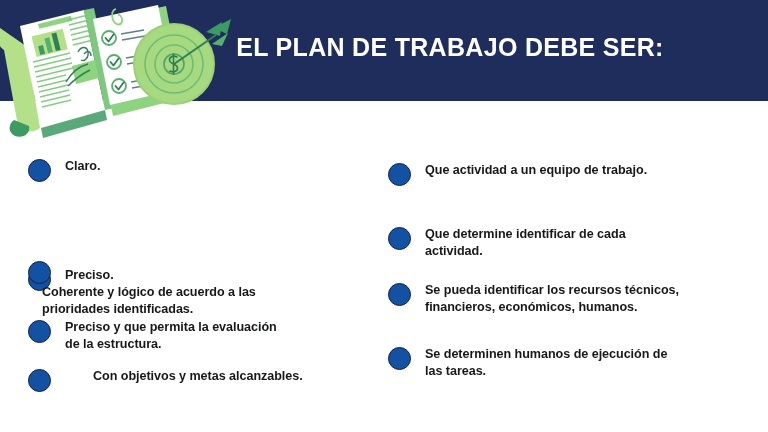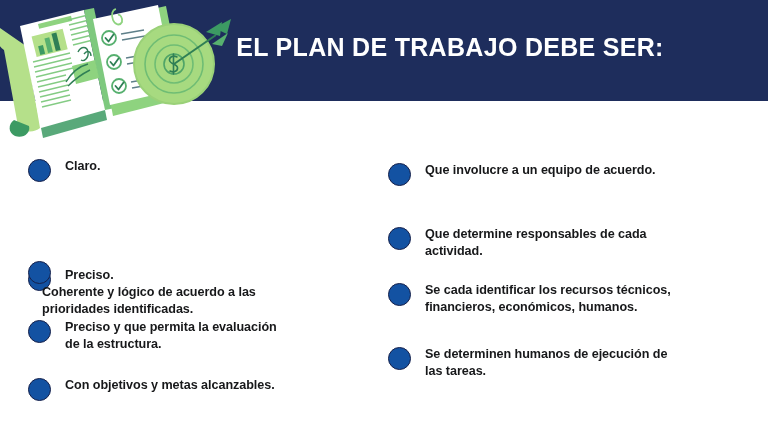--- a/index.html
+++ b/index.html
@@ -216,39 +216,39 @@
       <div class="bullet-item" style="top:159px;left:0;width:330px;flex-direction:column;">
         <span class="bullet-dot"></span>
         <span class="bullet-text">Coherente y lógico de acuerdo a las
 prioridades identificadas.</span>
       </div>
       <div class="bullet-item" style="top:218px;left:0;width:330px;">
         <span class="bullet-dot"></span>
         <span class="bullet-text">Preciso y que permita la evaluación
 de la  estructura.</span>
       </div>
-      <div class="bullet-item" style="top:276px;left:0;width:330px;">
+      <div class="bullet-item" style="top:267px;left:0;width:330px;gap:28px;">
         <span class="bullet-dot"></span>
         <span class="bullet-text">Con objetivos y metas alcanzables.</span>
       </div>
     </div>
 
     <div class="col col-right">
       <div class="bullet-item" style="top:61px;left:0;width:352px;">
         <span class="bullet-dot"></span>
-        <span class="bullet-text">Que involucre a un equipo de acuerdo.</span>
+        <span class="bullet-text">Que actividad a un equipo de trabajo.</span>
       </div>
       <div class="bullet-item" style="top:125px;left:0;width:352px;">
         <span class="bullet-dot"></span>
-        <span class="bullet-text">Que determine responsables de cada
+        <span class="bullet-text">Que determine identificar de cada
 actividad.</span>
       </div>
       <div class="bullet-item" style="top:181px;left:0;width:352px;">
         <span class="bullet-dot"></span>
-        <span class="bullet-text">Se cada identificar los recursos técnicos,
+        <span class="bullet-text">Se pueda identificar los recursos técnicos,
 financieros, económicos, humanos.</span>
       </div>
       <div class="bullet-item" style="top:245px;left:0;width:352px;">
         <span class="bullet-dot"></span>
         <span class="bullet-text">Se determinen humanos de ejecución de
 las tareas.</span>
       </div>
     </div>
 
   </div>

